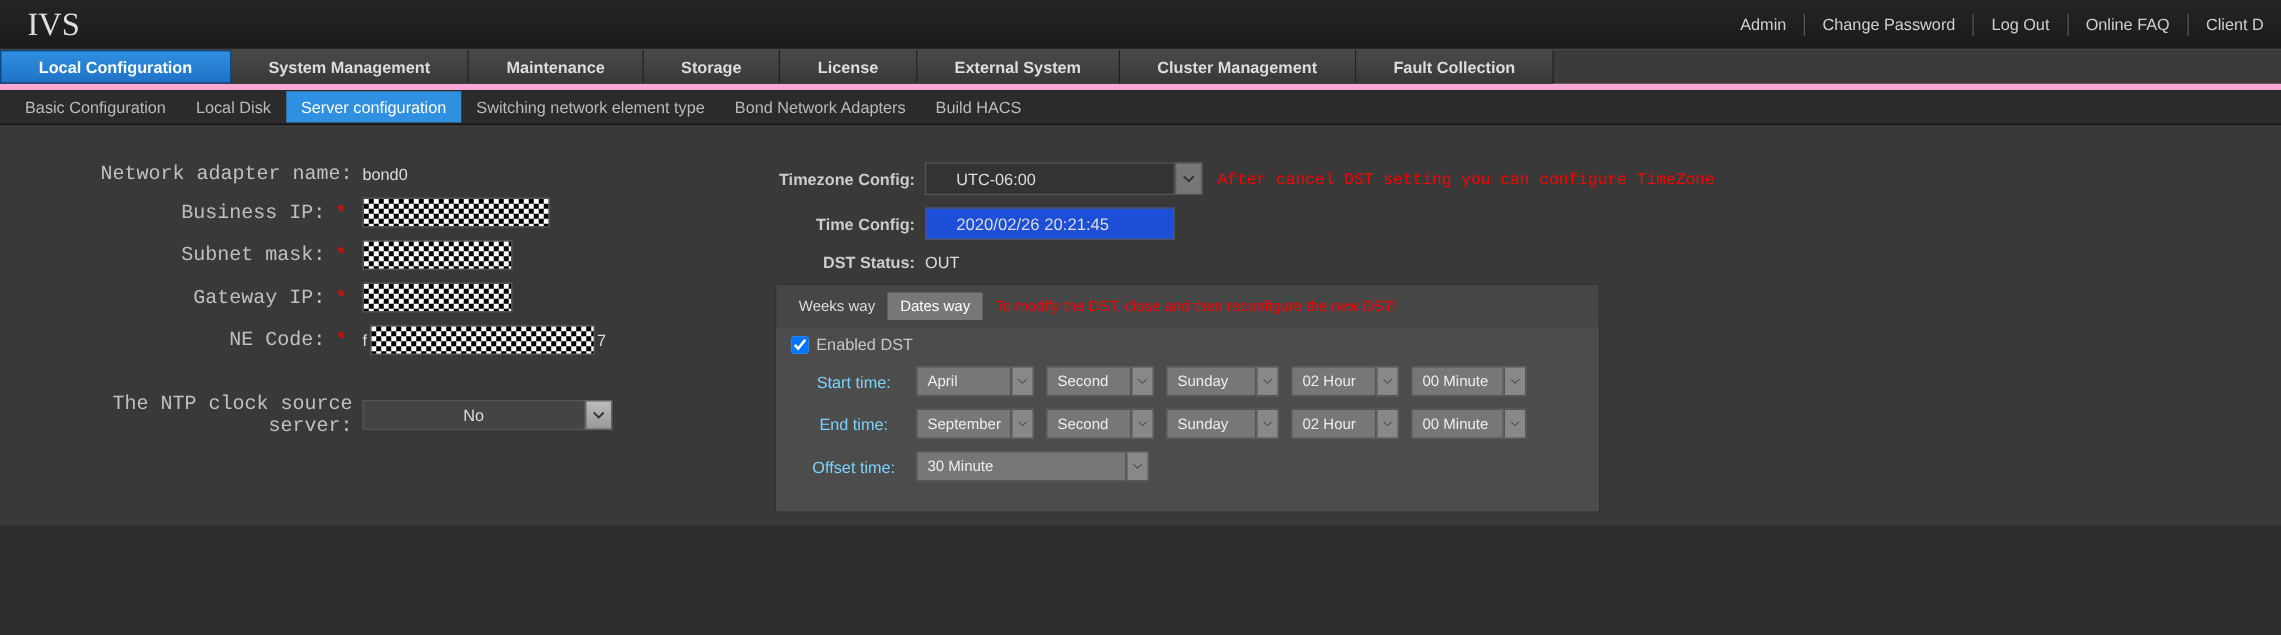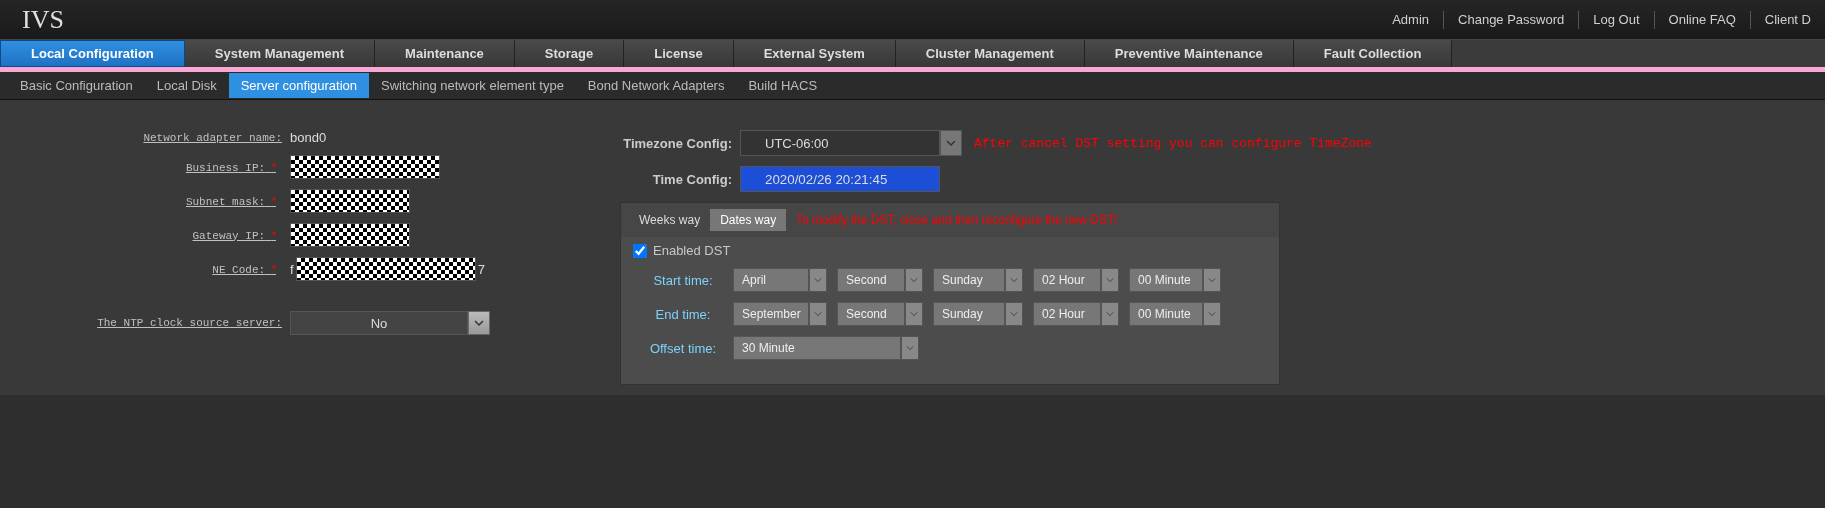--- a/index.html
+++ b/index.html
@@ -99,23 +99,22 @@
   .form-row {
     display: flex;
     align-items: center;
     margin-bottom: 10px;
   }
   .form-label {
     width: 270px;
     text-align: right;
     padding-right: 8px;
     font-family: "Courier New", monospace;
-    font-size: 11px;
+    font-size: 16px;
     color: #c0c0c0;
-    text-decoration: underline;
   }
   .req { color: #ff0000; margin-right:6px; font-family: Arial; }
 
   .text-value {
     color: #ddd;
     font-size: 13px;
   }
   .input-text {
     background: #444;
     border: 1px solid #555;
@@ -219,21 +218,20 @@
 </div>
 
 <div class="main-nav">
   <div class="main-tab active">Local Configuration</div>
   <div class="main-tab">System Management</div>
   <div class="main-tab">Maintenance</div>
   <div class="main-tab">Storage</div>
   <div class="main-tab">License</div>
   <div class="main-tab">External System</div>
   <div class="main-tab">Cluster Management</div>
-  <div class="main-tab">Preventive Maintenance</div>
   <div class="main-tab">Fault Collection</div>
 </div>
 
 <div class="sub-nav">
   <div class="sub-tab">Basic Configuration</div>
   <div class="sub-tab">Local Disk</div>
   <div class="sub-tab active">Server configuration</div>
   <div class="sub-tab">Switching network element type</div>
   <div class="sub-tab">Bond Network Adapters</div>
   <div class="sub-tab">Build HACS</div>
@@ -287,20 +285,24 @@
       <div class="r-arrow">
         <svg viewBox="0 0 10 10" width="10" height="10">
             <path d="M1 3 L5 7 L9 3" fill="none" stroke="#333" stroke-width="1.5"></path>
           </svg>
       </div>
       <div class="hint-red">After cancel DST setting you can configure TimeZone</div>
     </div>
     <div class="r-form-row">
       <div class="r-label">Time Config:</div>
       <input class="r-input" style="background: #1d4ed8; border: 1px solid rgb(85, 85, 85);" value="2020/02/26 20:21:45">
+    </div>
+    <div class="r-form-row">
+      <div class="r-label">DST Status:</div>
+      <div class="text-value">OUT</div>
     </div>
 
     <div class="dst-panel">
       <div class="dst-tabs">
         <div class="dst-tab">Weeks way</div>
         <div class="dst-tab active">Dates way</div>
         <div class="hint-red2">To modify the DST, close and then reconfigure the new DST!</div>
       </div>
       <div class="dst-body">
         <div class="dst-checkrow">

